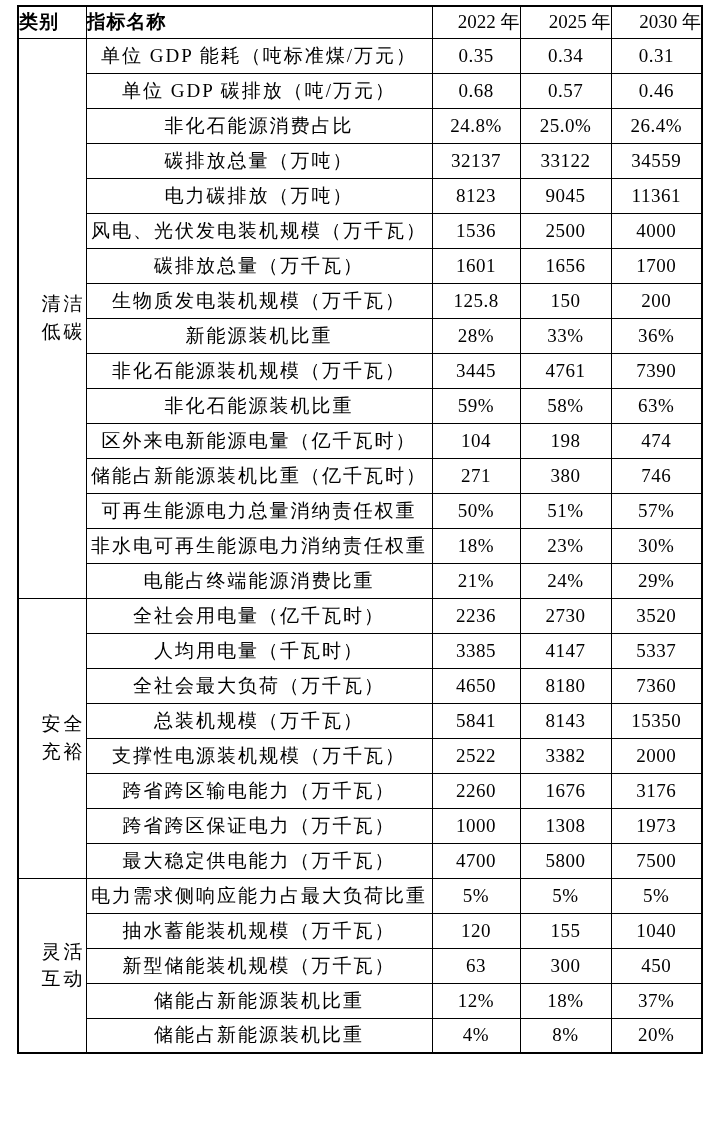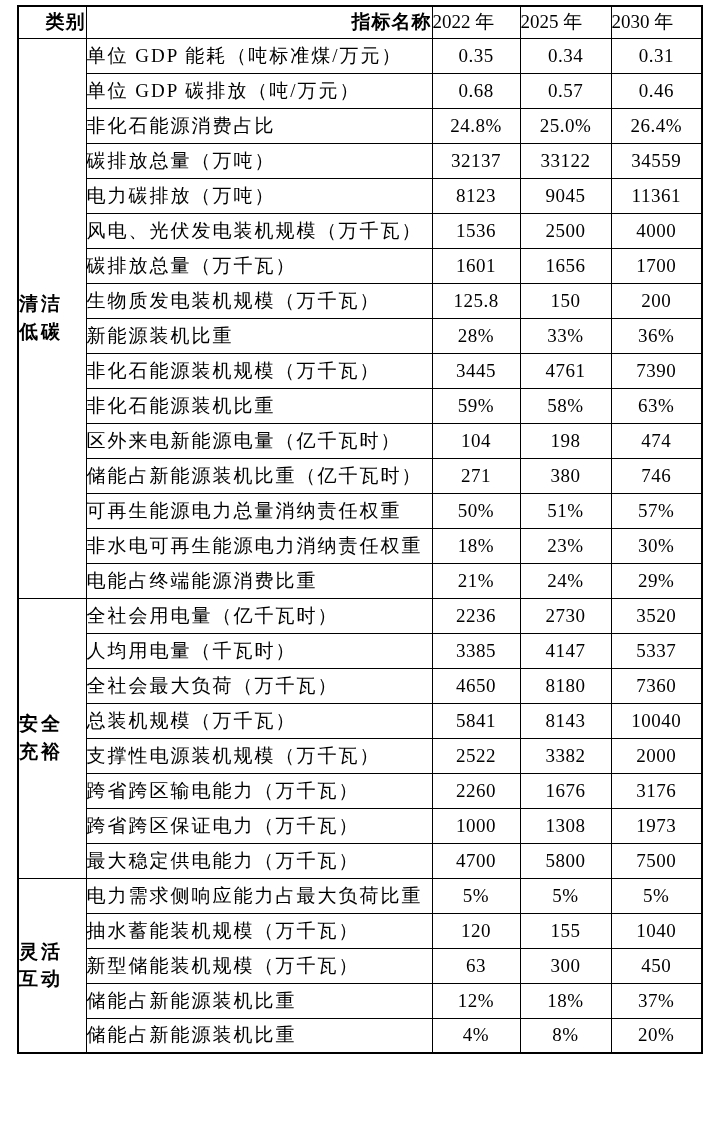--- a/index.html
+++ b/index.html
@@ -44,39 +44,38 @@
     vertical-align: middle;
     overflow: hidden;
   }
   thead tr { height: 32px; }
   tbody tr { height: 35px; }
   thead th { border-bottom: 2px solid #000; }
   .hdr-bold {
     font-family: "Liberation Sans", "DejaVu Sans", sans-serif;
     font-weight: 700;
     font-size: 19px;
-    text-align: right;
+    text-align: left;
     letter-spacing: 1px;
   }
   .hdr-year {
     font-family: "Liberation Serif", "DejaVu Serif", serif;
     font-weight: 400;
     font-size: 19px;
-    text-align: left;
+    text-align: right;
   }
   td.cat {
-    text-align: left;
+    text-align: right;
     font-size: 19px;
     letter-spacing: 3px;
     line-height: 1.45;
     white-space: pre-line;
-    font-weight: bold;
   }
   td.ind {
-    text-align: left;
+    text-align: center;
     padding-left: 12px;
     font-size: 19px;
     letter-spacing: 2px;
   }
   td.val {
     text-align: center;
     font-size: 19px;
     letter-spacing: 0.5px;
   }
 </style>
@@ -219,21 +218,21 @@
         <tr>
           <td class="ind">全社会最大负荷（万千瓦）</td>
           <td class="val">4650</td>
           <td class="val">8180</td>
           <td class="val">7360</td>
         </tr>
         <tr>
           <td class="ind">总装机规模（万千瓦）</td>
           <td class="val">5841</td>
           <td class="val">8143</td>
-          <td class="val">10040</td>
+          <td class="val">15350</td>
         </tr>
         <tr>
           <td class="ind">支撑性电源装机规模（万千瓦）</td>
           <td class="val">2522</td>
           <td class="val">3382</td>
           <td class="val">2000</td>
         </tr>
         <tr>
           <td class="ind">跨省跨区输电能力（万千瓦）</td>
           <td class="val">2260</td>

